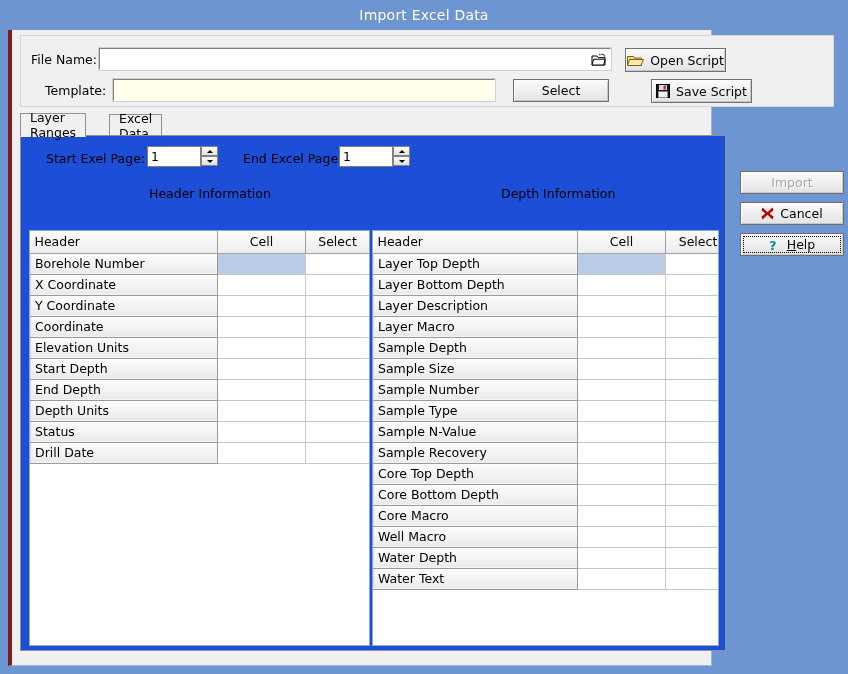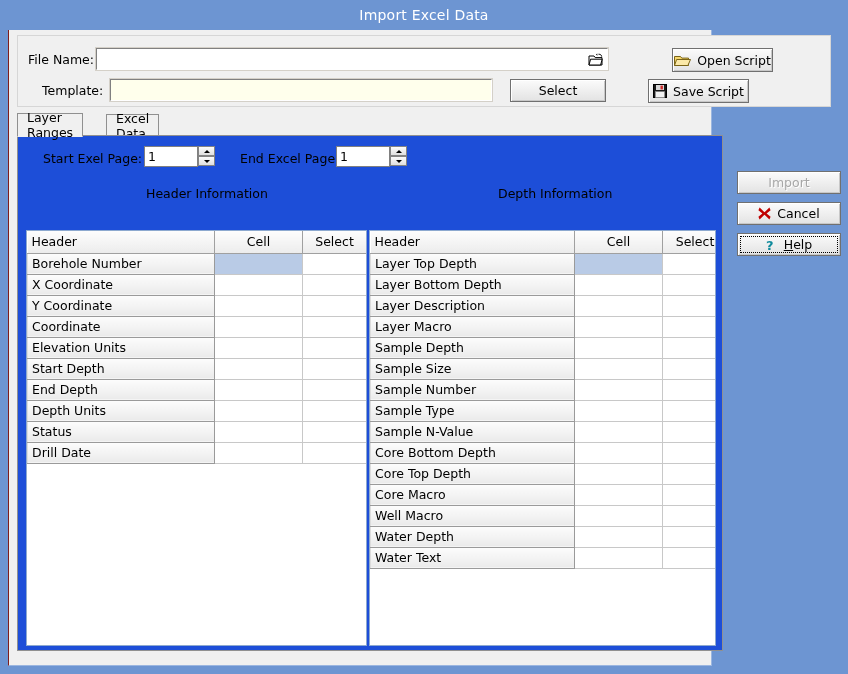--- a/index.html
+++ b/index.html
@@ -23,21 +23,21 @@
     color: #ffffff;
     font-size: 14px;
     display: flex; align-items: center; justify-content: center;
     letter-spacing: .2px;
   }
   #client {
     position: absolute; left: 8px; top: 30px;
     width: 704px; height: 636px;
     background: #f0f0f0;
     box-sizing: border-box;
-    border-left: 1px solid #7f1d1d;
+    border-left: 4px solid #7f1d1d;
     border-right: 1px solid #9bb6e0;
     border-bottom: 1px solid #9bb6e0;
   }
 
   
   #topgroup {
     position: absolute; left: 8px; top: 5px;
     width: 814px; height: 72px;
     border: 1px solid #d6d6d6;
     background: #f0f0f0;
@@ -92,21 +92,21 @@
     box-shadow: inset 1px 1px 0 #ffffff, inset -1px -1px 0 #c8c8c8;
   }
   .btn.disabled { color: #a8a8a8; text-shadow: 1px 1px 0 #ffffff; }
   .btn.focused { }
   .btn .focusring {
     position: absolute; left: 2px; top: 2px; right: 2px; bottom: 2px;
     border: 1px dotted #000;
     pointer-events: none;
   }
   #btn-select  { left: 492px; top: 43px; width: 96px; height: 23px; }
-  #btn-open    { left: 654px; top: 12px; width: 101px; height: 24px; }
+  #btn-open    { left: 604px; top: 12px; width: 101px; height: 24px; }
   #btn-save    { left: 630px; top: 43px; width: 101px; height: 24px; }
   #btn-import  { left: 728px; top: 141px; width: 104px; height: 23px; }
   #btn-cancel  { left: 728px; top: 172px; width: 104px; height: 23px; }
   #btn-help    { left: 728px; top: 203px; width: 104px; height: 23px; }
 
   
   #tabstrip { position: absolute; left: 8px; top: 84px; height: 22px; }
   .tab {
     position: absolute; top: 0;
     height: 22px;
@@ -444,26 +444,31 @@
                 <td class="hdrcell">Sample Type</td>
                 <td class="datacell"></td>
                 <td class="datacell"></td>
               </tr>
               <tr>
                 <td class="hdrcell">Sample N-Value</td>
                 <td class="datacell"></td>
                 <td class="datacell"></td>
               </tr>
               <tr>
+                <td class="hdrcell">Sample Recovery</td>
+                <td class="datacell"></td>
+                <td class="datacell"></td>
+              </tr>
+              <tr>
+                <td class="hdrcell">Core Top Depth</td>
+                <td class="datacell"></td>
+                <td class="datacell"></td>
+              </tr>
+              <tr>
                 <td class="hdrcell">Core Bottom Depth</td>
-                <td class="datacell"></td>
-                <td class="datacell"></td>
-              </tr>
-              <tr>
-                <td class="hdrcell">Core Top Depth</td>
                 <td class="datacell"></td>
                 <td class="datacell"></td>
               </tr>
               <tr>
                 <td class="hdrcell">Core Macro</td>
                 <td class="datacell"></td>
                 <td class="datacell"></td>
               </tr>
               <tr>
                 <td class="hdrcell">Well Macro</td>

